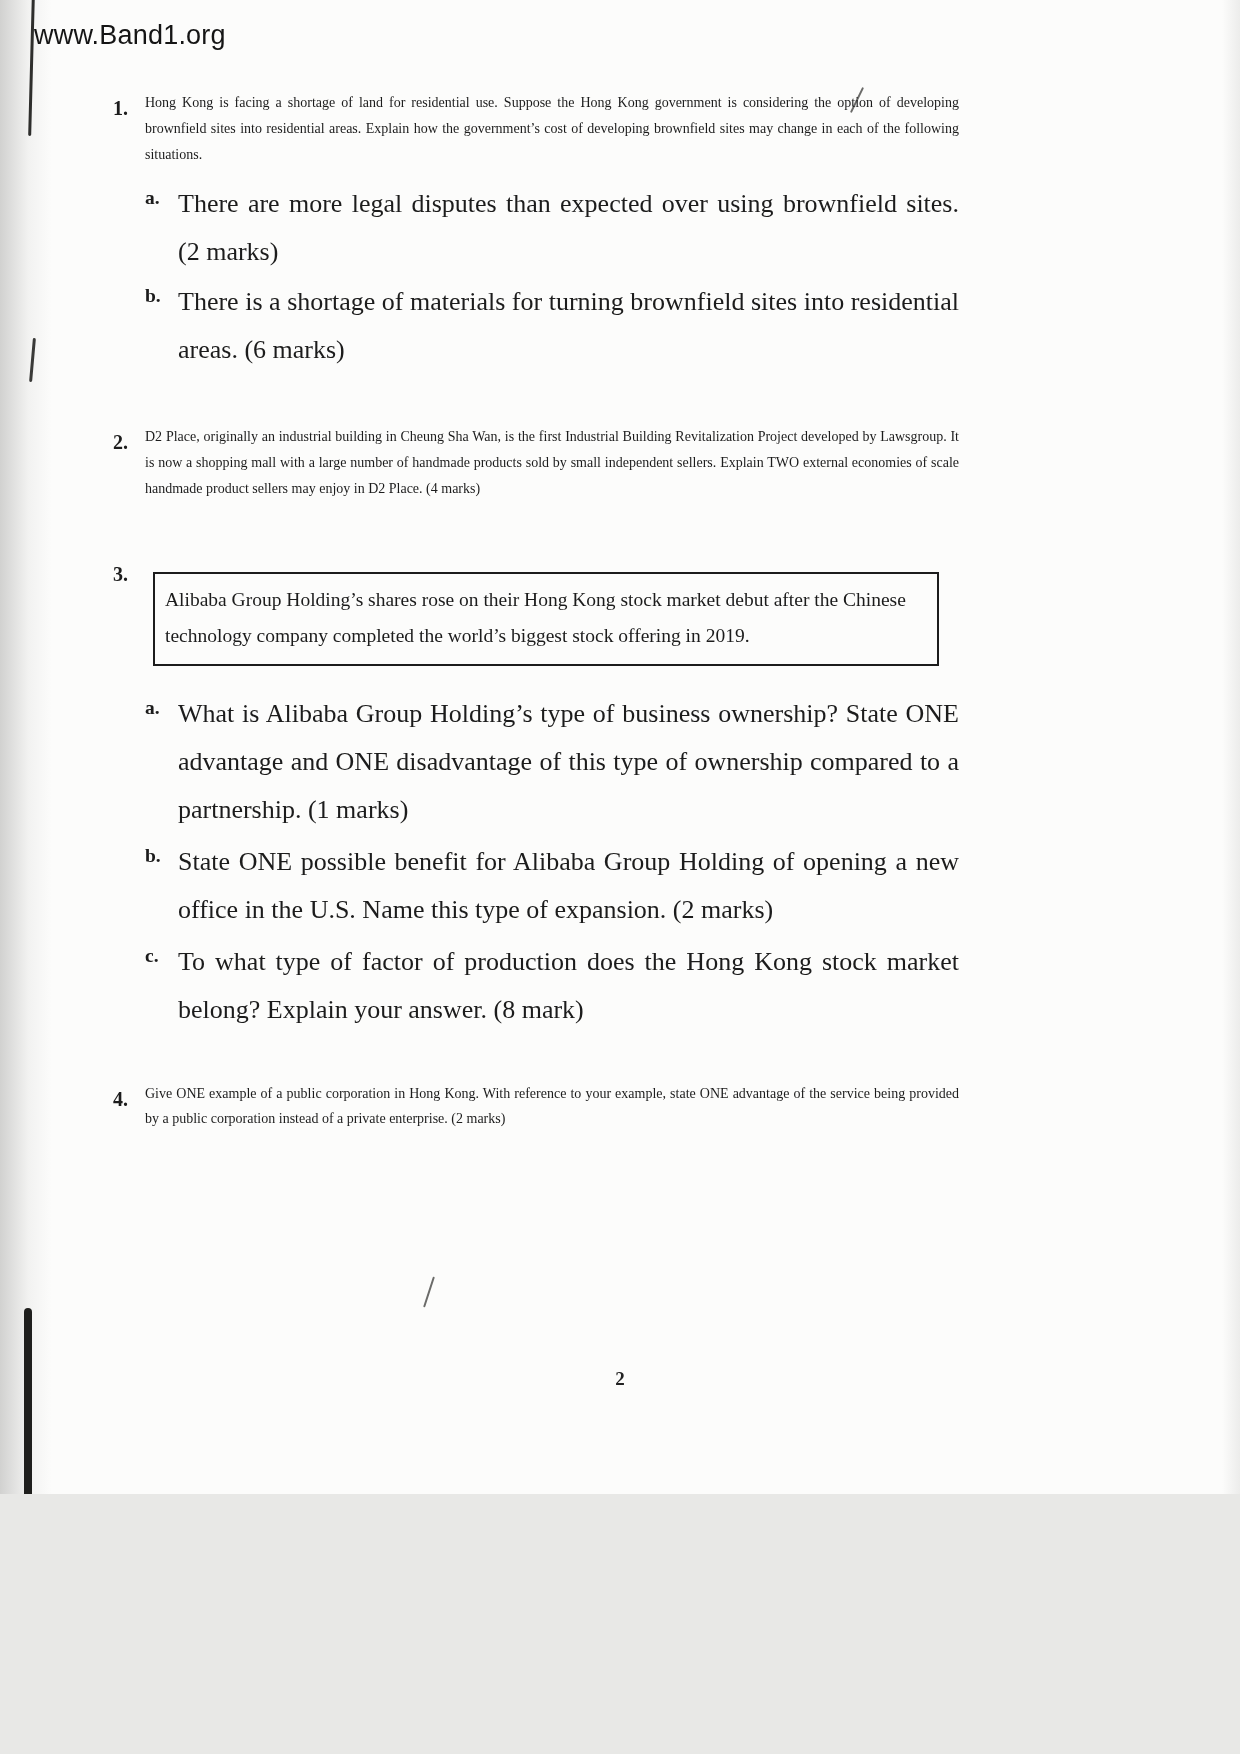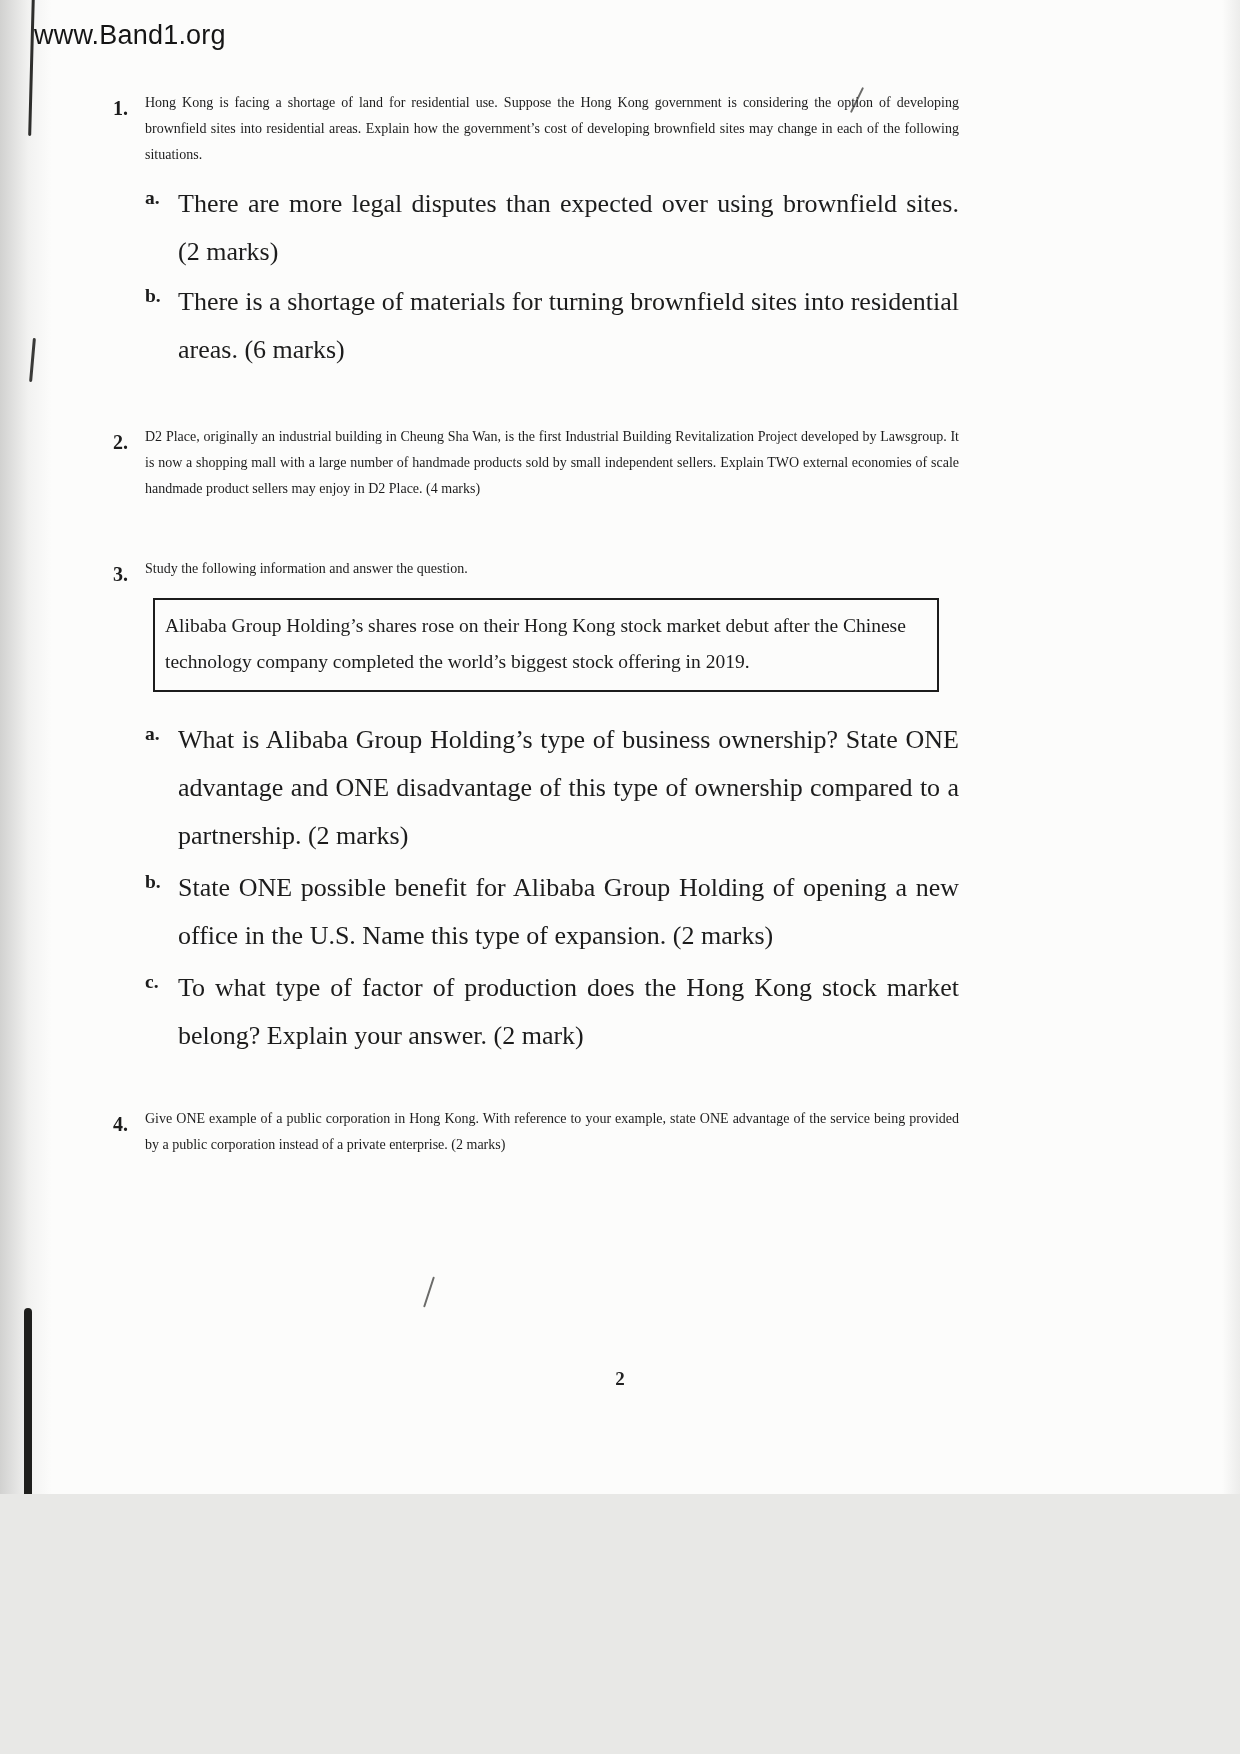--- a/index.html
+++ b/index.html
@@ -144,34 +144,33 @@
     <div class="question q2">
       <div class="q-number">2.</div>
       <div class="q-body">
         <div class="q-text">D2 Place, originally an industrial building in Cheung Sha Wan, is the first Industrial Building Revitalization Project developed by Lawsgroup. It is now a shopping mall with a large number of handmade products sold by small independent sellers. Explain TWO external economies of scale handmade product sellers may enjoy in D2 Place. (4 marks)</div>
       </div>
     </div>
 
     <div class="question q3">
       <div class="q-number">3.</div>
       <div class="q-body">
-        <div class="q-text">Study the following information and answer the question.</div>
         <div class="info-box">Alibaba Group Holding’s shares rose on their Hong Kong stock market debut after the Chinese technology company completed the world’s biggest stock offering in 2019.</div>
         <div class="subitems">
           <div class="subitem">
             <div class="sub-label">a.</div>
-            <div class="sub-text">What is Alibaba Group Holding’s type of business ownership? State ONE advantage and ONE disadvantage of this type of ownership compared to a partnership. (2 marks)</div>
+            <div class="sub-text">What is Alibaba Group Holding’s type of business ownership? State ONE advantage and ONE disadvantage of this type of ownership compared to a partnership. (1 marks)</div>
           </div>
           <div class="subitem">
             <div class="sub-label">b.</div>
             <div class="sub-text">State ONE possible benefit for Alibaba Group Holding of opening a new office in the U.S. Name this type of expansion. (2 marks)</div>
           </div>
           <div class="subitem">
             <div class="sub-label">c.</div>
-            <div class="sub-text">To what type of factor of production does the Hong Kong stock market belong? Explain your answer. (2 mark)</div>
+            <div class="sub-text">To what type of factor of production does the Hong Kong stock market belong? Explain your answer. (8 mark)</div>
           </div>
         </div>
       </div>
     </div>
 
     <div class="question q4">
       <div class="q-number">4.</div>
       <div class="q-body">
         <div class="q-text">Give ONE example of a public corporation in Hong Kong. With reference to your example, state ONE advantage of the service being provided by a public corporation instead of a private enterprise. (2 marks)</div>
       </div>

